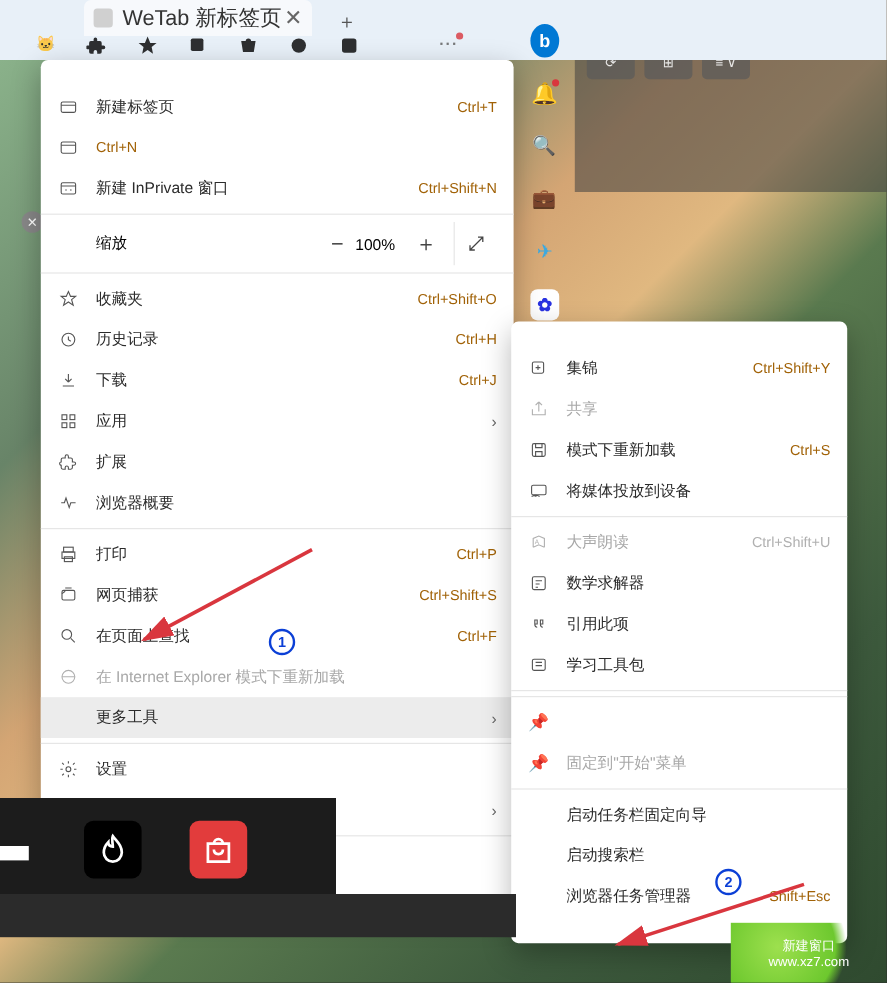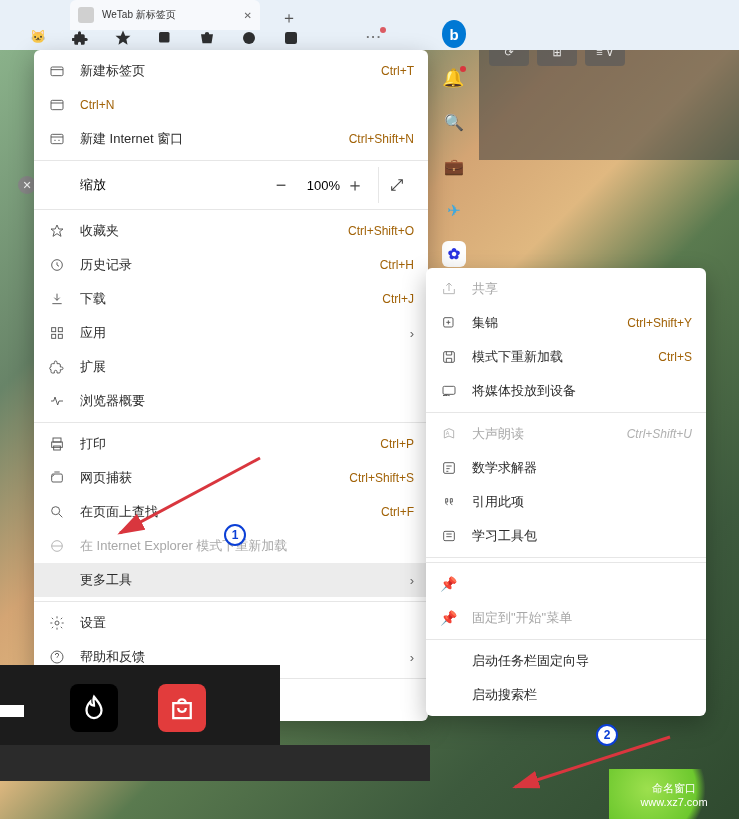--- a/index.html
+++ b/index.html
@@ -16,21 +16,21 @@
       #d4a574 40%, #e0b880 50%, #5a7a4f 60%, #3d5a3d 80%, #2f4a2f 100%);
   }
   .browser-bar {
     position: absolute; top: 0; left: 0; right: 0; height: 50px;
     background: #e8f0f8;
   }
   .tab {
     position: absolute; top: 0; left: 70px; width: 190px; height: 30px;
     background: #f7f9fc; border-radius: 6px 6px 0 0;
     display: flex; align-items: center; padding: 0 8px;
-    font-size: 10px; color: #333;
+    font-size: 18px; color: #333;
   }
   .tab-icon {
     width: 16px; height: 16px; background: #d0d0d0; border-radius: 3px;
     margin-right: 8px;
   }
   .tab-close { margin-left: auto; color: #666; cursor: pointer; }
   .new-tab {
     position: absolute; top: 6px; left: 275px; width: 28px; height: 24px;
     display: flex; align-items: center; justify-content: center;
     color: #555; font-size: 16px; cursor: pointer;
@@ -68,51 +68,51 @@
   .briefcase { font-size: 16px; color: #d96b2e; }
   .plane { font-size: 16px; color: #3da9e0; }
   .baidu-icon {
     width: 26px; height: 26px; border-radius: 6px; background: #fff;
     display: flex; align-items: center; justify-content: center;
     color: #2932e1; font-weight: bold; font-size: 15px;
   }
   .menu {
     position: absolute; background: #fff;
     box-shadow: 0 8px 24px rgba(0,0,0,.28);
-    border-radius: 6px; padding: 4px 0;
+    border-radius: 6px; padding: 22px 0;
   }
   .main-menu { top: 50px; left: 34px; width: 394px; }
   .sub-menu  { top: 268px; left: 426px; width: 280px; }
   .menu-item {
     display: flex; align-items: center; height: 34px;
     padding: 0 14px; cursor: pointer; color: #2b2b2b;
     position: relative;
   }
   .menu-item.disabled { color: #a8a8a8; cursor: default; }
   .menu-item.highlight { background: #ececec; justify-content: space-between; }
   .mi-icon {
     width: 18px; margin-right: 14px; color: #555;
     display: inline-flex; align-items: center; justify-content: center;
   }
   .mi-icon svg { width: 16px; height: 16px; stroke: currentColor; fill: none; stroke-width: 1.4; }
   .menu-item.disabled .mi-icon { color: #b0b0b0; }
   .mi-label { flex: 1; }
   .mi-shortcut { color: #a16207; font-size: 12px; }
-  .menu-item.disabled .mi-shortcut { color: #b0b0b0; font-style: italic; }
+  .menu-item.disabled .mi-shortcut { color: #b0b0b0; }
   .mi-chevron { color: #666; margin-left: 8px; }
   .sep { height: 1px; background: #e6e6e6; margin: 4px 0; }
   .zoom-row {
     display: flex; align-items: center; height: 40px; padding: 0 14px;
   }
   .zoom-label { flex: 1; margin-left: 32px; }
   .zoom-btn {
     width: 30px; height: 30px; display: flex; align-items: center;
     justify-content: center; font-size: 18px; color: #444; cursor: pointer;
   }
-  .zoom-val { width: 44px; text-align: right; }
+  .zoom-val { width: 44px; text-align: left; }
   .fullscreen {
     width: 36px; height: 36px; margin-left: 8px; border-left: 1px solid #e6e6e6;
     display: flex; align-items: center; justify-content: center;
   }
   .no-icon { margin-left: 32px; }
   .callout {
     position: absolute; width: 22px; height: 22px;
     border: 2px solid #0b3fd6; border-radius: 50%;
     background: #fff; color: #0b3fd6; font-weight: bold;
     display: flex; align-items: center; justify-content: center;
@@ -267,21 +267,21 @@
         </span>
         <span class="mi-shortcut">Ctrl+N</span>
       </div>
       <div class="menu-item">
         <span class="mi-icon">
           <svg viewBox="0 0 24 24">
             <rect x="3" y="5" width="18" height="14" rx="2"></rect>
             <path d="M3 9h18M8 14h2m4 0h2"></path>
           </svg>
         </span>
-        <span class="mi-label">新建 Internet 窗口</span>
+        <span class="mi-label">新建 InPrivate 窗口</span>
         <span class="mi-shortcut">Ctrl+Shift+N</span>
       </div>
     </div>
   <div class="sep"></div>
   <div class="zoom-row">
     <span class="zoom-label">缩放</span>
     <span class="zoom-btn">−</span>
     <span class="zoom-val">100%</span>
     <span class="zoom-btn">＋</span>
     <span class="fullscreen">
@@ -420,37 +420,37 @@
       </div>
     </div>
   <div class="sep"></div>
   <div class="menu-item">
     <span class="mi-label no-icon">关闭 Microsoft Edge</span>
   </div>
 </div>
 
 <div class="menu sub-menu">
   <div id="sm-1">
+      <div class="menu-item">
+        <span class="mi-icon">
+          <svg viewBox="0 0 24 24">
+            <rect x="4" y="4" width="14" height="14" rx="2"></rect>
+            <path d="M11 8v6M8 11h6"></path>
+          </svg>
+        </span>
+        <span class="mi-label">集锦</span>
+        <span class="mi-shortcut">Ctrl+Shift+Y</span>
+      </div>
       <div class="menu-item disabled no-hover">
         <span class="mi-icon disabled">
           <svg viewBox="0 0 24 24">
             <path d="M4 12v7h16v-7M12 3v12m0-12l-4 4m4-4l4 4"></path>
           </svg>
         </span>
         <span class="mi-label">共享</span>
-      </div>
-      <div class="menu-item">
-        <span class="mi-icon">
-          <svg viewBox="0 0 24 24">
-            <rect x="4" y="4" width="14" height="14" rx="2"></rect>
-            <path d="M11 8v6M8 11h6"></path>
-          </svg>
-        </span>
-        <span class="mi-label">集锦</span>
-        <span class="mi-shortcut">Ctrl+Shift+Y</span>
       </div>
       <div class="menu-item">
         <span class="mi-icon">
           <svg viewBox="0 0 24 24">
             <rect x="4" y="4" width="16" height="16" rx="2"></rect>
             <path d="M8 4v5h8V4M8 20v-6h8v6"></path>
           </svg>
         </span>
         <span class="mi-label">模式下重新加载</span>
         <span class="mi-shortcut">Ctrl+S</span>
@@ -521,20 +521,25 @@
     </div>
     <div class="sep"></div>
   <div id="sm-5">
       <div class="menu-item">
         <span style="width:18px;margin-right:14px"></span>
         <span class="mi-label">启动任务栏固定向导</span>
       </div>
       <div class="menu-item">
         <span style="width:18px;margin-right:14px"></span>
         <span class="mi-label">启动搜索栏</span>
+      </div>
+      <div class="menu-item">
+        <span style="width:18px;margin-right:14px"></span>
+        <span class="mi-label">浏览器任务管理器</span>
+        <span class="mi-shortcut">Shift+Esc</span>
       </div>
     </div>
 </div>
 
 <div class="callout callout-1">1</div>
 <div class="callout callout-2">2</div>
 
 <svg class="arrow-svg" style="top:448px;left:110px" width="160" height="100">
   <defs>
       <marker id="ah1" markerWidth="10" markerHeight="10" refX="8" refY="3" orient="auto">
@@ -561,15 +566,15 @@
   <div class="bi-icon bi-bag">
     <svg viewBox="0 0 24 24" width="30" height="30" stroke="#fff" fill="none" stroke-width="1.8">
         <path d="M5 8h14v12H5zM9 8a3 3 0 016 0M9 12c0 2 1 3 3 3s3-1 3-3"></path>
       </svg>
   </div>
 </div>
 <div class="white-edge"></div>
 <div class="taskbar"></div>
 
 <div class="watermark">
-  <div>命名窗口</div>
+  <div>新建窗口</div>
   <div>www.xz7.com</div>
 </div>
 
 </body></html>

